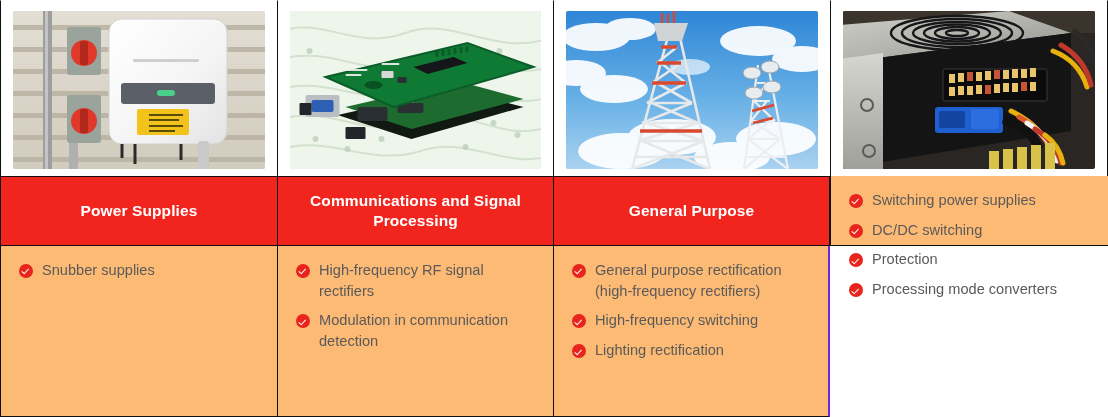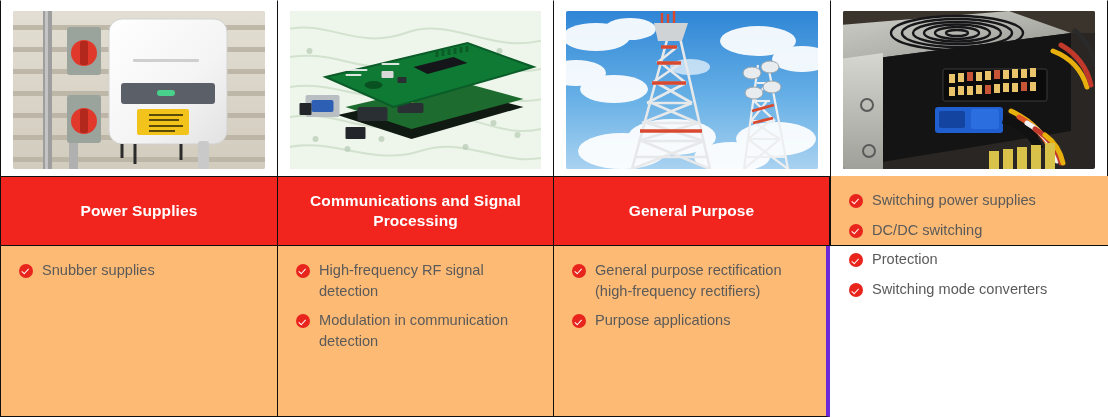--- a/index.html
+++ b/index.html
@@ -58,21 +58,21 @@
   }
 
   
   .list-cell{
     background:#fdba74;
     border-left:1px solid #0f0f0f;
     border-bottom:1px solid #0f0f0f;
     padding:14px 14px 10px 18px;
   }
   .list-cell.last{
-    border-right:4px solid #6d28d9;
+    border-right:2px solid #6d28d9;
     border-bottom:1px solid #0f0f0f;
   }
   ul.feature-list{list-style:none;margin:0;padding:0;}
   ul.feature-list li{
     display:flex;align-items:flex-start;
     margin:0 0 9px 0;
     color:#5a5a5a;
     font-size:14.6px;
     line-height:1.42;
   }
@@ -365,53 +365,57 @@
       <li>
         <span class="tick"></span>
         <span class="li-text">DC/DC switching</span>
       </li>
       <li>
         <span class="tick"></span>
         <span class="li-text">Protection</span>
       </li>
       <li>
         <span class="tick"></span>
-        <span class="li-text">Switching mode converters</span>
+        <span class="li-text">Processing mode converters</span>
       </li>
     </ul>
   </div>
 
   <div class="cell list-cell">
     <ul class="feature-list">
       <li>
         <span class="tick"></span>
         <span class="li-text">Snubber supplies</span>
       </li>
     </ul>
   </div>
 
   <div class="cell list-cell">
     <ul class="feature-list">
       <li>
         <span class="tick"></span>
-        <span class="li-text">High-frequency RF signal detection</span>
+        <span class="li-text">High-frequency RF signal rectifiers</span>
       </li>
       <li>
         <span class="tick"></span>
         <span class="li-text">Modulation in communication detection</span>
       </li>
     </ul>
   </div>
 
   <div class="cell list-cell last">
     <ul class="feature-list">
       <li>
         <span class="tick"></span>
         <span class="li-text">General purpose rectification (high-frequency rectifiers)</span>
       </li>
       <li>
         <span class="tick"></span>
-        <span class="li-text">Purpose applications</span>
+        <span class="li-text">High-frequency switching</span>
+      </li>
+      <li>
+        <span class="tick"></span>
+        <span class="li-text">Lighting rectification</span>
       </li>
     </ul>
   </div>
 
 </div>
 
 </body></html>

